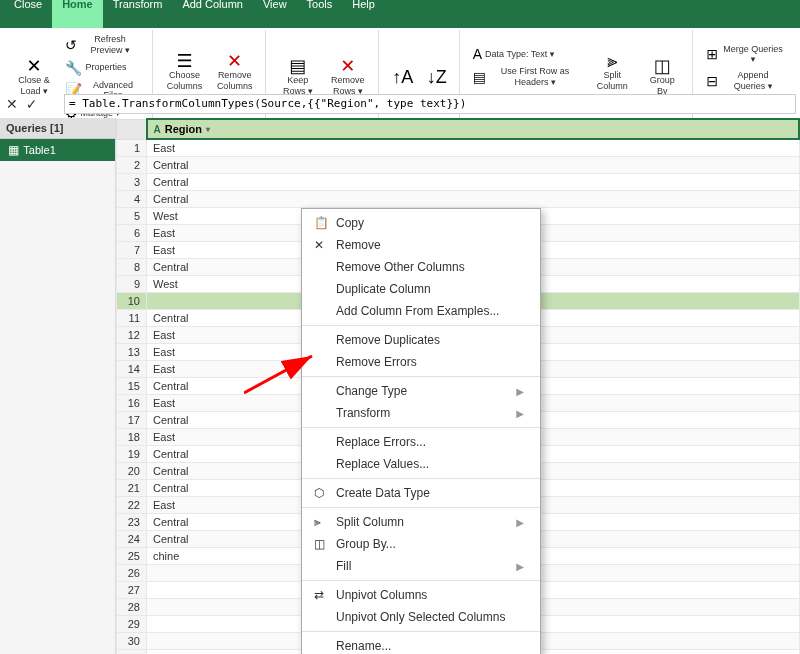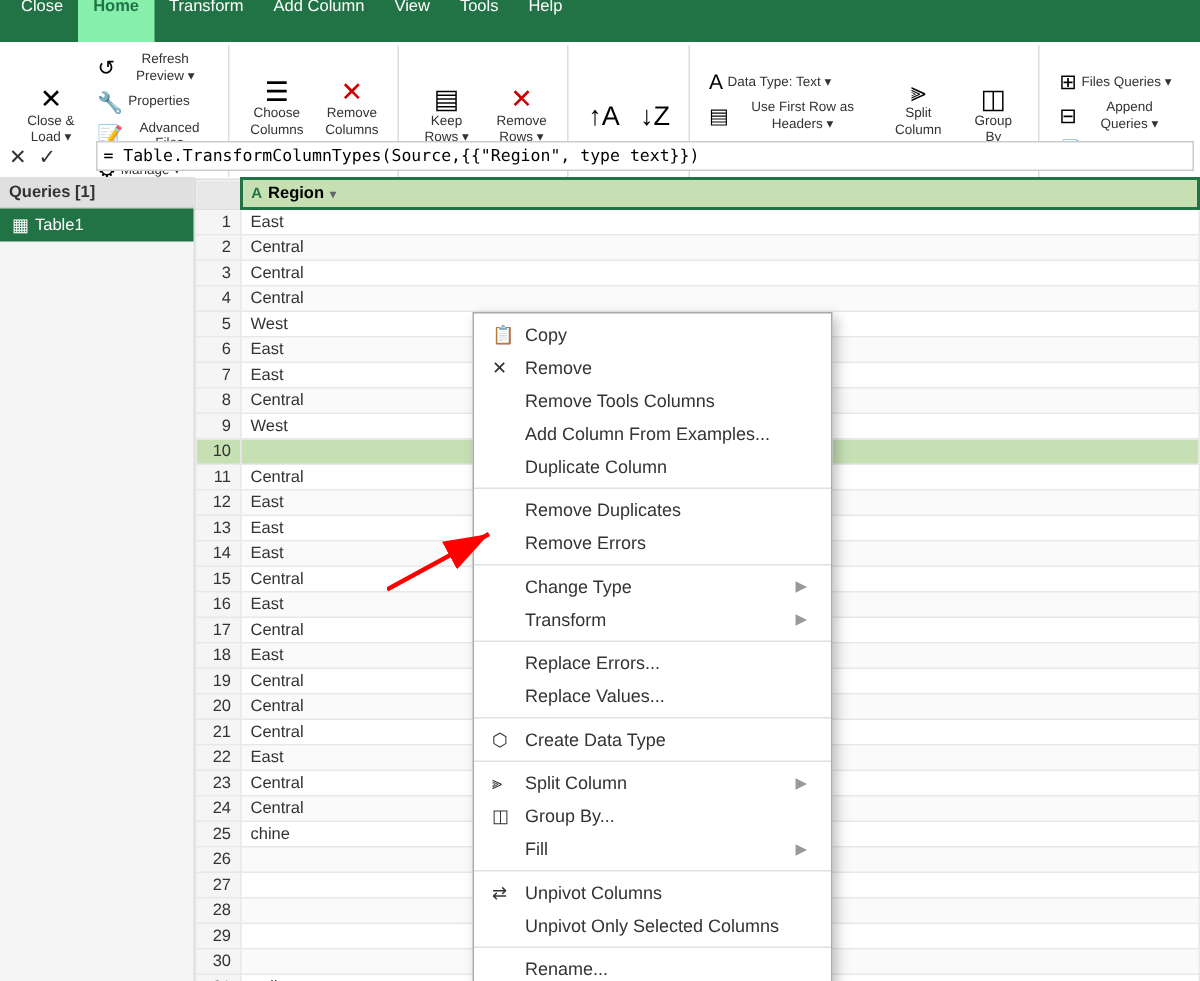--- a/index.html
+++ b/index.html
@@ -23,21 +23,21 @@
 
     
     .formula-bar { background: white; height: 28px; display: flex; align-items: center; border-bottom: 1px solid #bbb; padding: 0 4px; gap: 4px; }
     .formula-icon { font-size: 14px; cursor: pointer; color: #333; padding: 2px; }
     .formula-input { flex: 1; border: 1px solid #ccc; height: 20px; padding: 0 4px; font-size: 11px; font-family: 'Consolas', monospace; }
 
     
     .main-area { display: flex; height: calc(654px - 90px - 28px); }
 
     
-    .queries-panel { width: 130px; background: #f5f5f5; border-right: 1px solid #ddd; display: flex; flex-direction: column; }
+    .queries-panel { width: 116px; background: #f5f5f5; border-right: 1px solid #ddd; display: flex; flex-direction: column; }
     .queries-header { background: #e0e0e0; padding: 4px 6px; font-size: 11px; font-weight: 600; color: #333; border-bottom: 1px solid #ccc; }
     .query-item { padding: 4px 8px; font-size: 11px; color: #333; cursor: pointer; display: flex; align-items: center; gap: 4px; background: #217346; color: white; }
     .query-icon { font-size: 12px; }
 
     
     .data-grid-container { flex: 1; overflow: auto; position: relative; background: white; }
     .data-grid { width: 100%; border-collapse: collapse; }
     .data-grid th { background: #f0f0f0; border: 1px solid #ddd; padding: 3px 6px; font-size: 11px; font-weight: 600; text-align: left; position: sticky; top: 0; z-index: 10; white-space: nowrap; }
     .col-header { display: flex; align-items: center; gap: 4px; }
     .col-type-icon { color: #217346; font-size: 10px; font-weight: bold; }
@@ -175,21 +175,21 @@
         </div>
       </div>
       <div class="ribbon-group-label">Transform</div>
     </div>
 
     <div class="ribbon-group" style="border-right: none;">
       <div class="ribbon-group-items">
         <div class="ribbon-vgroup">
           <div class="ribbon-btn ribbon-btn-small">
             <span class="btn-icon">⊞</span>
-            <span class="btn-label">Files Queries ▾</span>
+            <span class="btn-label">Merge Queries ▾</span>
           </div>
           <div class="ribbon-btn ribbon-btn-small">
             <span class="btn-icon">⊟</span>
             <span class="btn-label">Append Queries ▾</span>
           </div>
           <div class="ribbon-btn ribbon-btn-small">
             <span class="btn-icon">📄</span>
             <span class="btn-label">Combine Files</span>
           </div>
         </div>
@@ -378,33 +378,33 @@
         </div>
         <div class="menu-item">
           <span class="menu-item-left">
             <span class="menu-icon">✕</span>
             <span>Remove</span>
           </span>
         </div>
         <div class="menu-item">
           <span class="menu-item-left">
             <span class="menu-icon"></span>
-            <span>Remove Tools Columns</span>
+            <span>Remove Other Columns</span>
+          </span>
+        </div>
+        <div class="menu-item">
+          <span class="menu-item-left">
+            <span class="menu-icon"></span>
+            <span>Duplicate Column</span>
           </span>
         </div>
         <div class="menu-item">
           <span class="menu-item-left">
             <span class="menu-icon"></span>
             <span>Add Column From Examples...</span>
-          </span>
-        </div>
-        <div class="menu-item">
-          <span class="menu-item-left">
-            <span class="menu-icon"></span>
-            <span>Duplicate Column</span>
           </span>
         </div>
         <hr class="menu-separator">
         <div class="menu-item">
           <span class="menu-item-left">
             <span class="menu-icon"></span>
             <span>Remove Duplicates</span>
           </span>
         </div>
         <div class="menu-item">

